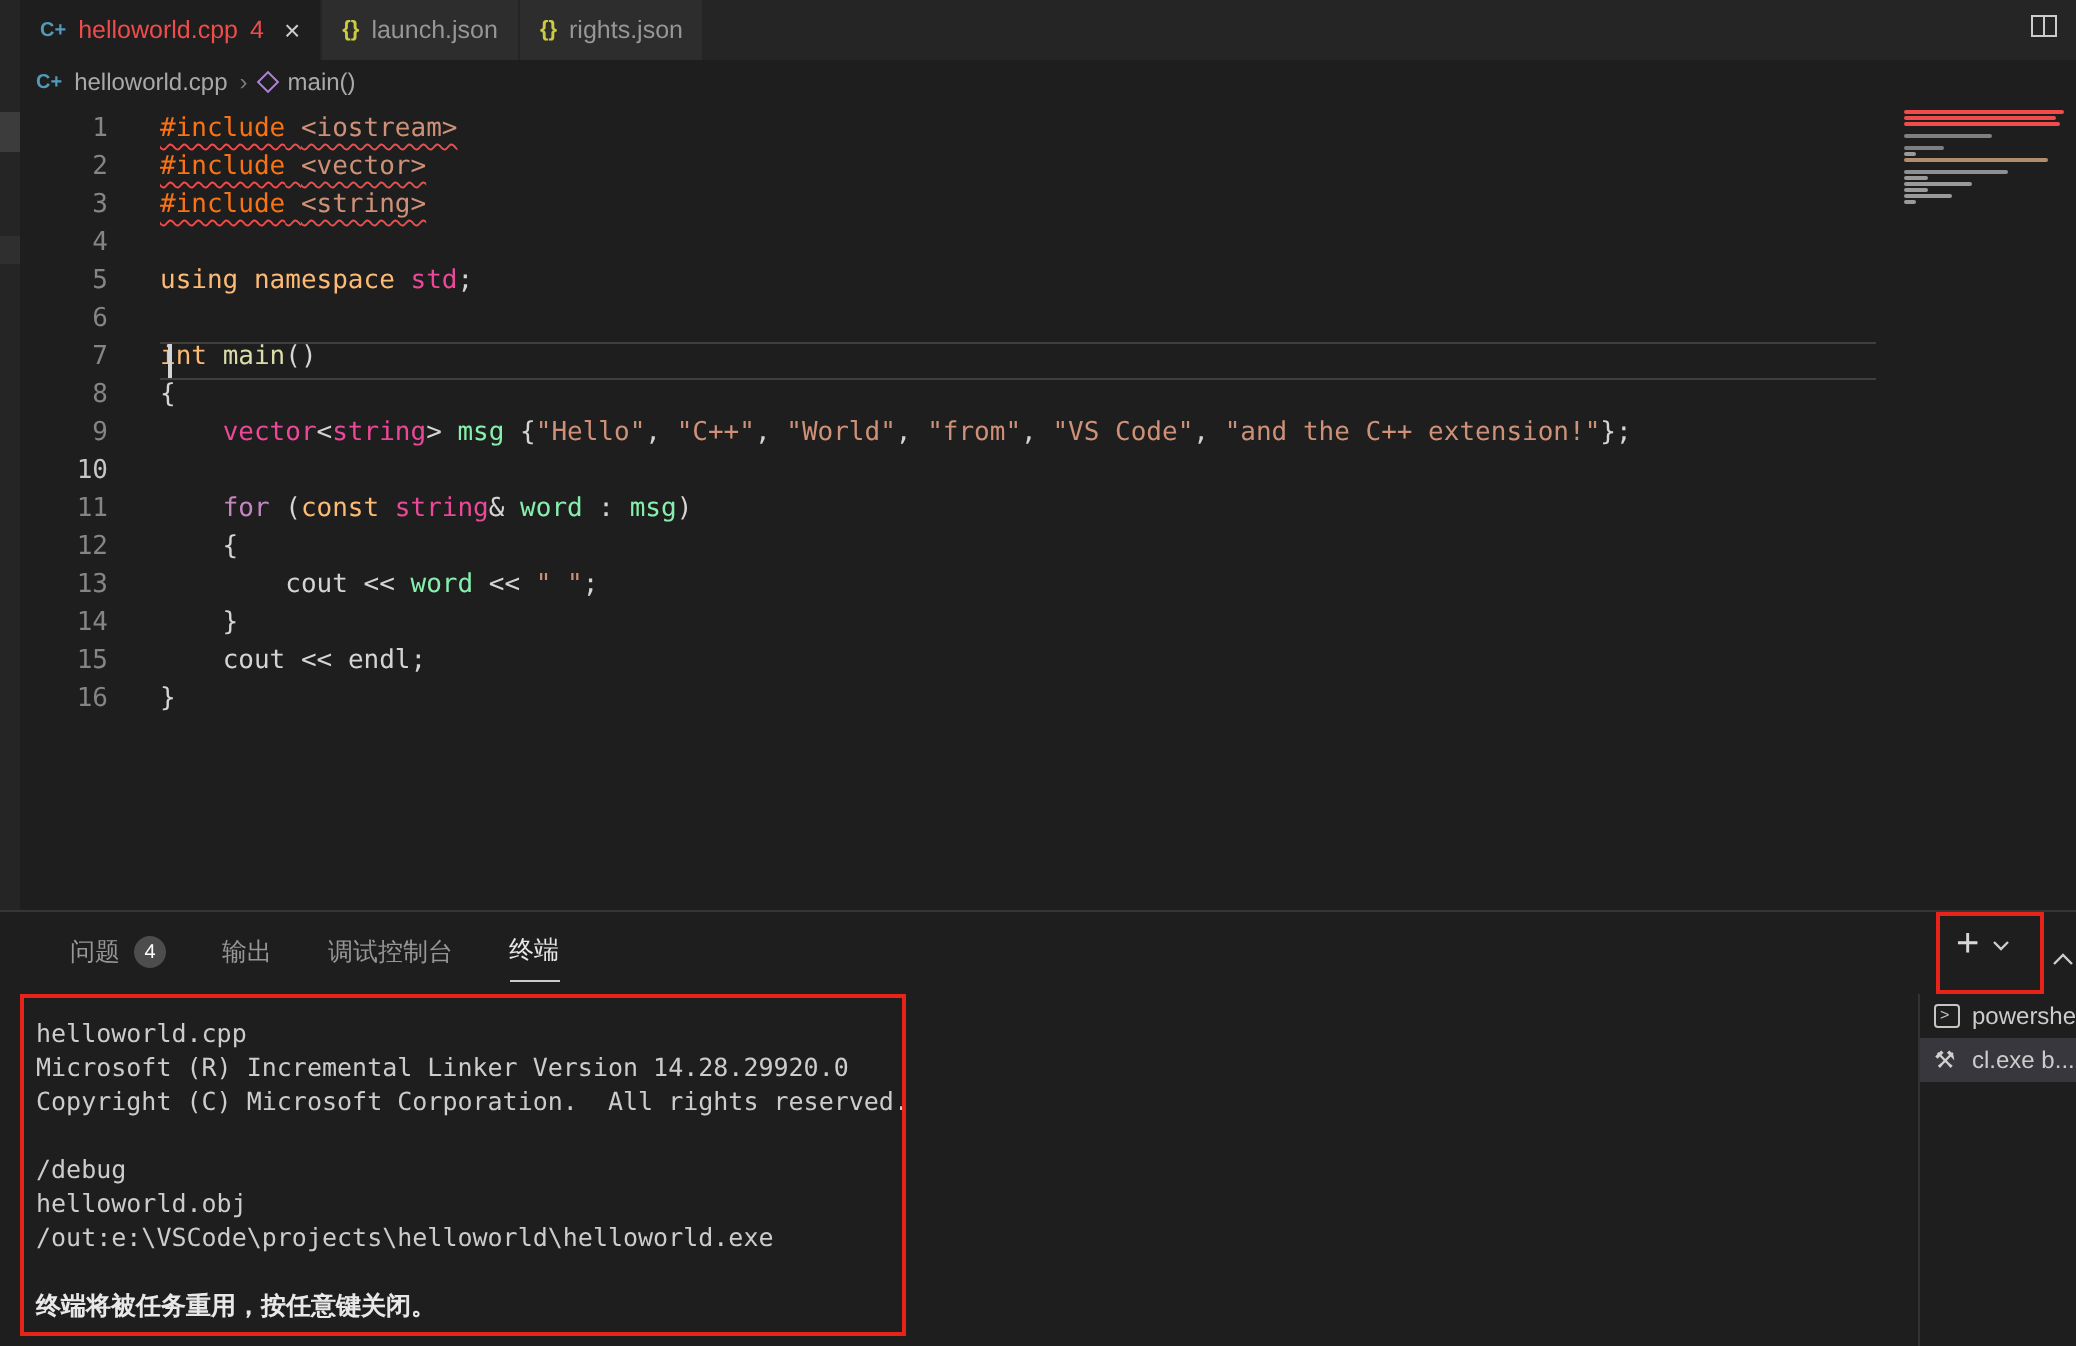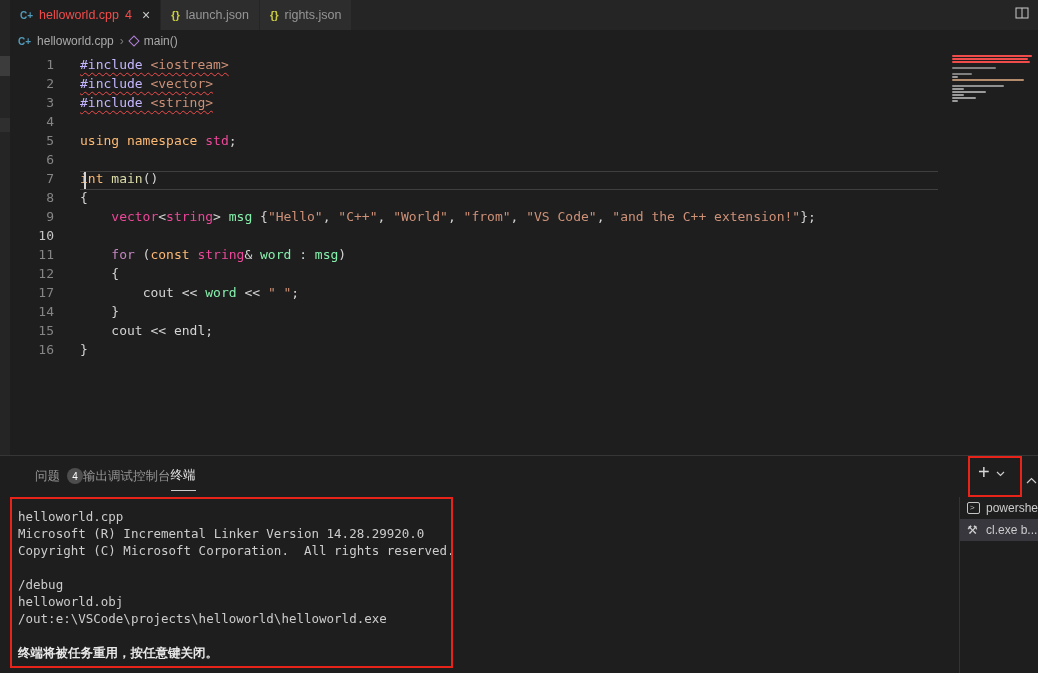--- a/index.html
+++ b/index.html
@@ -26,39 +26,39 @@
   .left-strip { position:absolute; left:0; top:30px; width:10px; height:425px; background:#252526; }
   .strip-block1 { position:absolute; left:0; top:26px; width:10px; height:20px; background:#3c3c3c; }
   .strip-block2 { position:absolute; left:0; top:88px; width:10px; height:14px; background:#2f2f2f; }
 
   
   .editor { position:absolute; left:0; top:55px; width:948px; height:400px; font-family:"DejaVu Sans Mono","Liberation Mono",monospace; font-size:13px; }
   .code-row { display:flex; height:19px; line-height:19px; white-space:pre; }
   .ln { width:54px; text-align:right; color:#858585; flex:0 0 54px; user-select:none; }
   .code-row.cur .ln { color:#c6c6c6; }
   .code { margin-left:26px; color:#d4d4d4; }
-  .tk-pp { color:#c4b5fd; }
+  .tk-pp { color:#f97316; }
   .tk-kw { color:#fdba74; }
   .tk-ctrl { color:#c586c0; }
   .tk-type { color:#ec4899; }
   .tk-var { color:#86efac; }
   .tk-fn { color:#dcdcaa; }
   .tk-str { color:#ce9178; }
   .tk-pl { color:#d4d4d4; }
   .sq { text-decoration:underline wavy #f14c4c 1px; text-underline-offset:3px; }
   .current-line-box { position:absolute; left:80px; top:171px; width:858px; height:19px; border-top:1px solid #3f3f3f; border-bottom:1px solid #3f3f3f; pointer-events:none; }
   .cursor-caret { position:absolute; left:84px; top:172px; width:1.5px; height:17px; background:#d4d4d4; }
 
   
   .minimap { position:absolute; right:0; top:55px; width:86px; height:42px; }
   .mm-row { height:2px; margin-bottom:1px; border-radius:1px; }
 
   
   .panel-top-border { position:absolute; left:0; top:455px; width:100%; height:1px; background:rgba(128,128,128,0.25); }
-  .panel-tabs { position:absolute; left:35px; top:467px; display:flex; align-items:center; font-size:12.5px; }
+  .panel-tabs { position:absolute; left:35px; top:467px; display:flex; align-items:center; gap:28px; font-size:12.5px; }
   .panel-tab { display:flex; align-items:center; gap:7px; color:#969696; padding-bottom:6px; cursor:pointer; }
   .panel-tab.active { color:#e7e7e7; border-bottom:1px solid #cccccc;text-align:center; }
   .panel-badge { background:#4d4d4d; color:#ffffff; font-size:10px; width:16px; height:16px; border-radius:50%; display:flex; align-items:center; justify-content:center; }
   .panel-actions { position:absolute; left:978px; top:462px; display:flex; align-items:center; gap:6px; }
   .plus-btn { color:#d7d7d7; font-size:20px; font-weight:300; line-height:20px; cursor:pointer; }
   .panel-collapse { position:absolute; left:1026px; top:470px; cursor:pointer; }
 
   
   .terminal { position:absolute; left:18px; top:508px; font-family:"DejaVu Sans Mono","Liberation Mono",monospace; font-size:12.5px; color:#cccccc; }
   .term-line { height:17px; line-height:17px; white-space:pre; }
@@ -127,21 +127,21 @@
       <div class="code-row"><span class="ln">3</span><span class="code sq"><span class="tk-pp">#include</span><span class="tk-pl"> </span><span class="tk-str">&lt;string&gt;</span></span></div>
       <div class="code-row"><span class="ln">4</span><span class="code"></span></div>
       <div class="code-row"><span class="ln">5</span><span class="code"><span class="tk-kw">using</span><span class="tk-pl"> </span><span class="tk-kw">namespace</span><span class="tk-pl"> </span><span class="tk-type">std</span><span class="tk-pl">;</span></span></div>
       <div class="code-row"><span class="ln">6</span><span class="code"></span></div>
       <div class="code-row"><span class="ln">7</span><span class="code"><span class="tk-kw">int</span><span class="tk-pl"> </span><span class="tk-fn">main</span><span class="tk-pl">()</span></span></div>
       <div class="code-row"><span class="ln">8</span><span class="code"><span class="tk-pl">{</span></span></div>
       <div class="code-row"><span class="ln">9</span><span class="code"><span class="tk-pl">    </span><span class="tk-type">vector</span><span class="tk-pl">&lt;</span><span class="tk-type">string</span><span class="tk-pl">&gt; </span><span class="tk-var">msg</span><span class="tk-pl"> {</span><span class="tk-str">"Hello"</span><span class="tk-pl">, </span><span class="tk-str">"C++"</span><span class="tk-pl">, </span><span class="tk-str">"World"</span><span class="tk-pl">, </span><span class="tk-str">"from"</span><span class="tk-pl">, </span><span class="tk-str">"VS Code"</span><span class="tk-pl">, </span><span class="tk-str">"and the C++ extension!"</span><span class="tk-pl">};</span></span></div>
       <div class="code-row cur"><span class="ln">10</span><span class="code"></span></div>
       <div class="code-row"><span class="ln">11</span><span class="code"><span class="tk-pl">    </span><span class="tk-ctrl">for</span><span class="tk-pl"> (</span><span class="tk-kw">const</span><span class="tk-pl"> </span><span class="tk-type">string</span><span class="tk-pl">&amp; </span><span class="tk-var">word</span><span class="tk-pl"> : </span><span class="tk-var">msg</span><span class="tk-pl">)</span></span></div>
       <div class="code-row"><span class="ln">12</span><span class="code"><span class="tk-pl">    {</span></span></div>
-      <div class="code-row"><span class="ln">17</span><span class="code"><span class="tk-pl">        </span><span class="tk-pl">cout</span><span class="tk-pl"> &lt;&lt; </span><span class="tk-var">word</span><span class="tk-pl"> &lt;&lt; </span><span class="tk-str">" "</span><span class="tk-pl">;</span></span></div>
+      <div class="code-row"><span class="ln">13</span><span class="code"><span class="tk-pl">        </span><span class="tk-pl">cout</span><span class="tk-pl"> &lt;&lt; </span><span class="tk-var">word</span><span class="tk-pl"> &lt;&lt; </span><span class="tk-str">" "</span><span class="tk-pl">;</span></span></div>
       <div class="code-row"><span class="ln">14</span><span class="code"><span class="tk-pl">    }</span></span></div>
       <div class="code-row"><span class="ln">15</span><span class="code"><span class="tk-pl">    </span><span class="tk-pl">cout</span><span class="tk-pl"> &lt;&lt; </span><span class="tk-pl">endl</span><span class="tk-pl">;</span></span></div>
       <div class="code-row"><span class="ln">16</span><span class="code"><span class="tk-pl">}</span></span></div>
     </div>
   <div class="current-line-box"></div>
   <div class="cursor-caret"></div>
 
   <div class="minimap" id="minimap">
       <div class="mm-row" style="background: rgb(241, 76, 76); width: 80px;"></div>
       <div class="mm-row" style="background: rgb(241, 76, 76); width: 76px;"></div>

